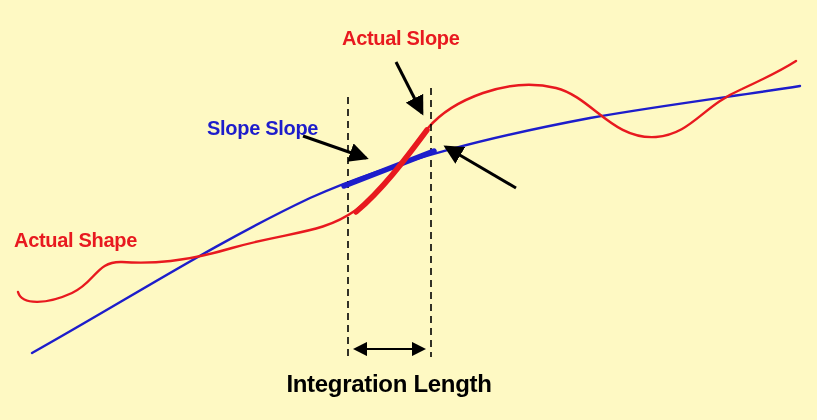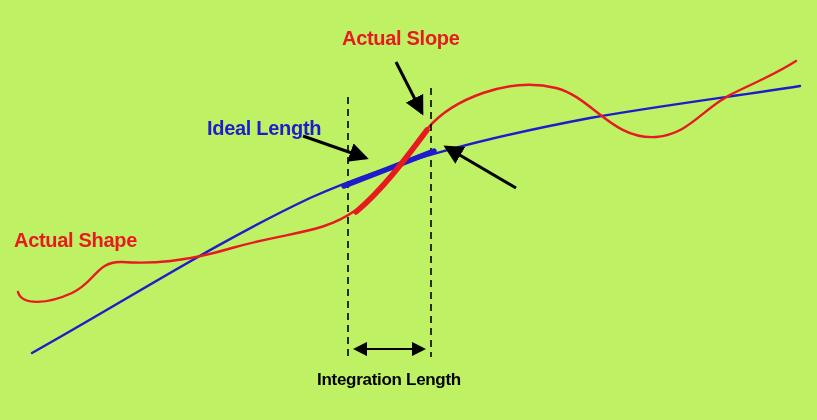--- a/index.html
+++ b/index.html
@@ -4,37 +4,37 @@
 <style>
   html, body {
     margin: 0;
     padding: 0;
     background: #ffffff;
   }
   .stage {
     position: relative;
     width: 817px;
     height: 420px;
-    background: #bef264;
+    background: #fef9c3;
     overflow: hidden;
     font-family: "Liberation Sans", sans-serif;
   }
   .stage svg {
     position: absolute;
     inset: 0;
   }
   .lbl {
     position: absolute;
     font-weight: 700;
     font-size: 20px;
     letter-spacing: -0.3px;
     white-space: nowrap;
     user-select: none;
   }
-  .lbl.small { font-size: 17px; }
+  .lbl.small { font-size: 24px; }
 </style>
 </head>
 <body>
 
 <div class="stage">
 
   <svg width="817" height="420" viewBox="0 0 817 420">
     <defs>
       <marker id="ah" viewBox="0 0 10 10" refX="8.5" refY="5" markerWidth="6.5" markerHeight="6.5" orient="auto-start-reverse">
         <path d="M0,0 L10,5 L0,10 z" fill="#000000"></path>
@@ -56,21 +56,21 @@
 
     <path d="M 303 136 L 366 158" fill="none" stroke-width="3" marker-end="url(#ah)" stroke="#000000"></path>
 
     <path d="M 516 188 L 446 147" fill="none" stroke-width="3" marker-end="url(#ah)" stroke="#000000"></path>
 
     <path d="M 355 349 L 424 349" fill="none" stroke-width="2.2" marker-start="url(#ah)" marker-end="url(#ah)" stroke="#000000"></path>
   </svg>
 
   <div class="lbl" style="left: 342px; top: 27px; color: rgb(232, 25, 31);">Actual Slope</div>
 
-  <div class="lbl" style="left: 207px; top: 117px; color: rgb(29, 29, 203);">Ideal Length</div>
+  <div class="lbl" style="left: 207px; top: 117px; color: rgb(29, 29, 203);">Slope Slope</div>
 
 
   <div class="lbl" style="left: 14px; top: 229px; color: rgb(232, 25, 31); text-align: center;">Actual Shape</div>
 
 
   <div class="lbl small" style="left: 389px; top: 370px; transform: translateX(-50%); color: rgb(0, 0, 0);">Integration Length</div>
 
 </div>
 
 </body></html>

